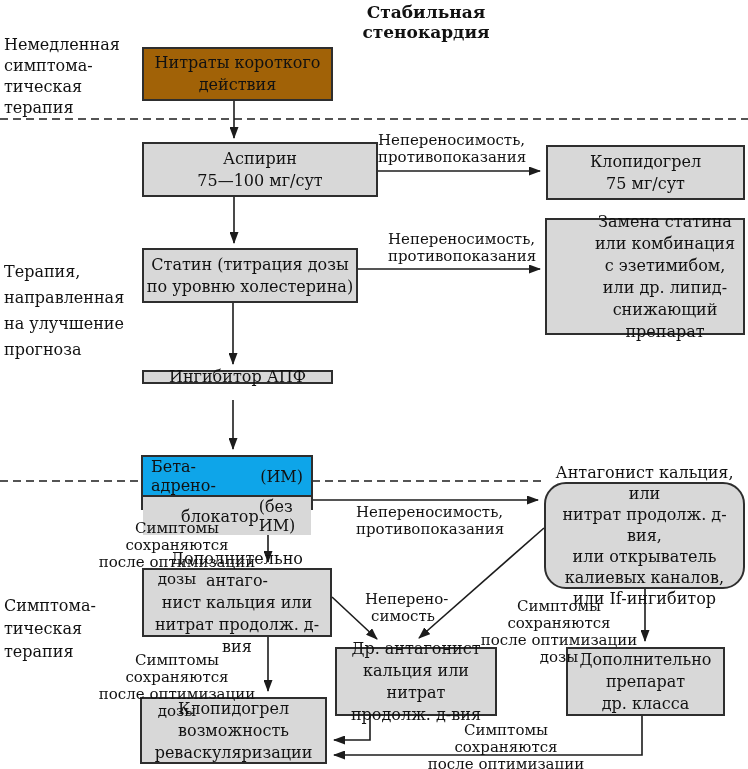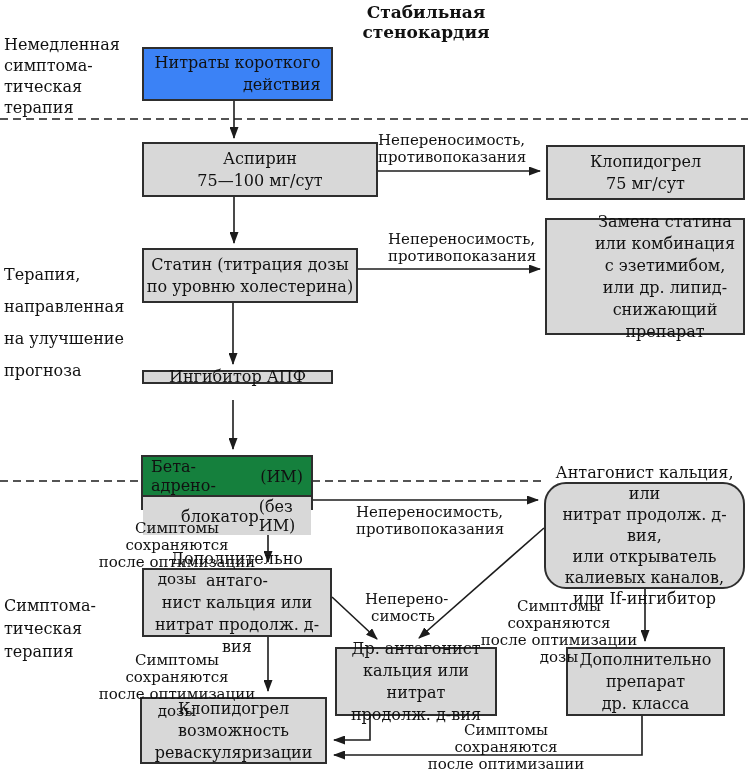--- a/index.html
+++ b/index.html
@@ -12,31 +12,31 @@
   .title{
     position:absolute;left:308px;top:2px;width:236px;text-align:center;
     font-weight:bold;font-size:17px;z-index:2;
   }
   .box{
     position:absolute;z-index:2;box-sizing:border-box;
     background:#d8d8d8;border:2px solid #2e2e2e;
     display:flex;align-items:center;justify-content:center;
     text-align:center;font-size:16px;line-height:22px;white-space:pre-line;
   }
-  .box.dark{background:#3b82f6;text-align:right;}
+  .box.dark{background:#a16207;}
   .beta{
     position:absolute;z-index:2;box-sizing:border-box;
     border:2px solid #2e2e2e;font-size:16px;
     display:flex;flex-direction:column;
   }
   .beta .row{
     box-sizing:border-box;flex:1;display:flex;align-items:center;
     justify-content:space-between;padding:0 8px;
   }
-  .beta .row1{background:#15803d;border-bottom:2px solid #2e2e2e;}
+  .beta .row1{background:#0ea5e9;border-bottom:2px solid #2e2e2e;}
   .beta .row2{background:#d8d8d8;padding-left:38px;padding-right:5px;}
   .side-label{
     position:absolute;left:4px;z-index:2;font-size:16px;line-height:21px;
     white-space:pre-line;
   }
   .edge-label{
     position:absolute;z-index:2;font-size:15px;line-height:17px;
     white-space:pre-line;text-align:center;
   }
 </style>
@@ -71,21 +71,21 @@
       <polyline points="642,716 642,755 334,755" marker-end="url(#arr)"></polyline>
     </g>
   </svg>
 
   <div class="title">Стабильная стенокардия</div>
 
   <div class="side-label" style="top:34px;">Немедленная
 симптома-
 тическая
 терапия</div>
-  <div class="side-label" style="top:259px;line-height:32px;">Терапия,
+  <div class="side-label" style="top:259px;line-height:26px;">Терапия,
 направленная
 на улучшение
 прогноза</div>
   <div class="side-label" style="top:594px;line-height:23px;">Симптома-
 тическая
 терапия</div>
 
   <div class="box dark" style="left:142px;top:47px;width:191px;height:54px;">Нитраты короткого
 действия</div>
   <div class="box" style="left:142px;top:142px;width:236px;height:55px;">Аспирин

